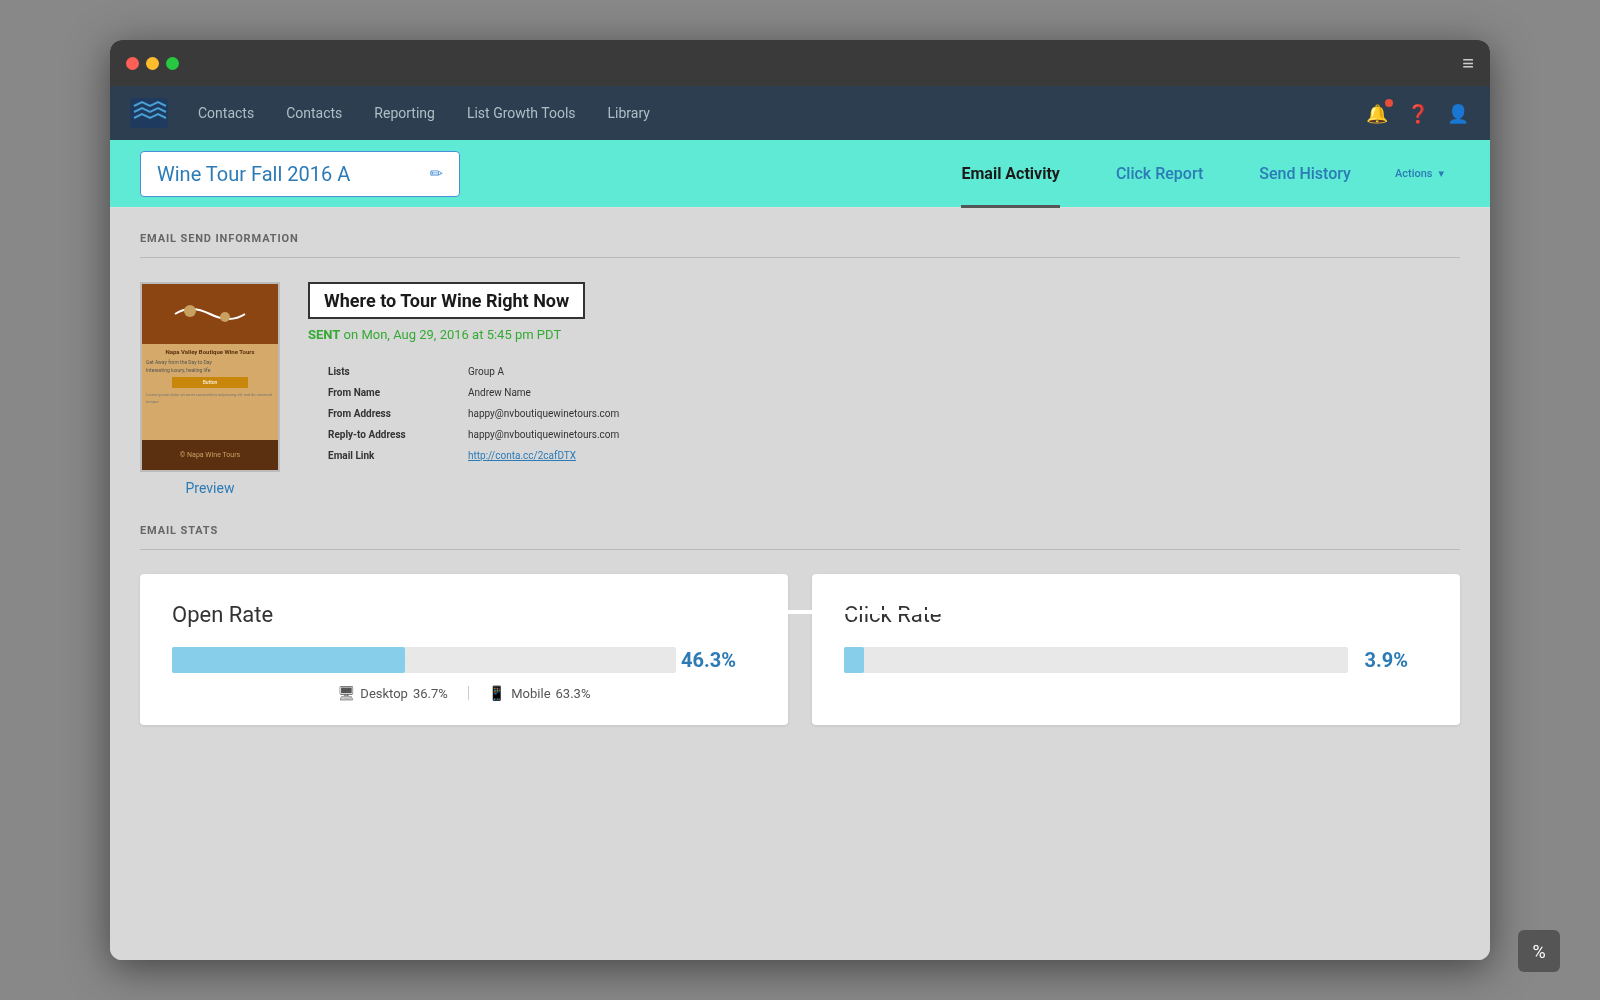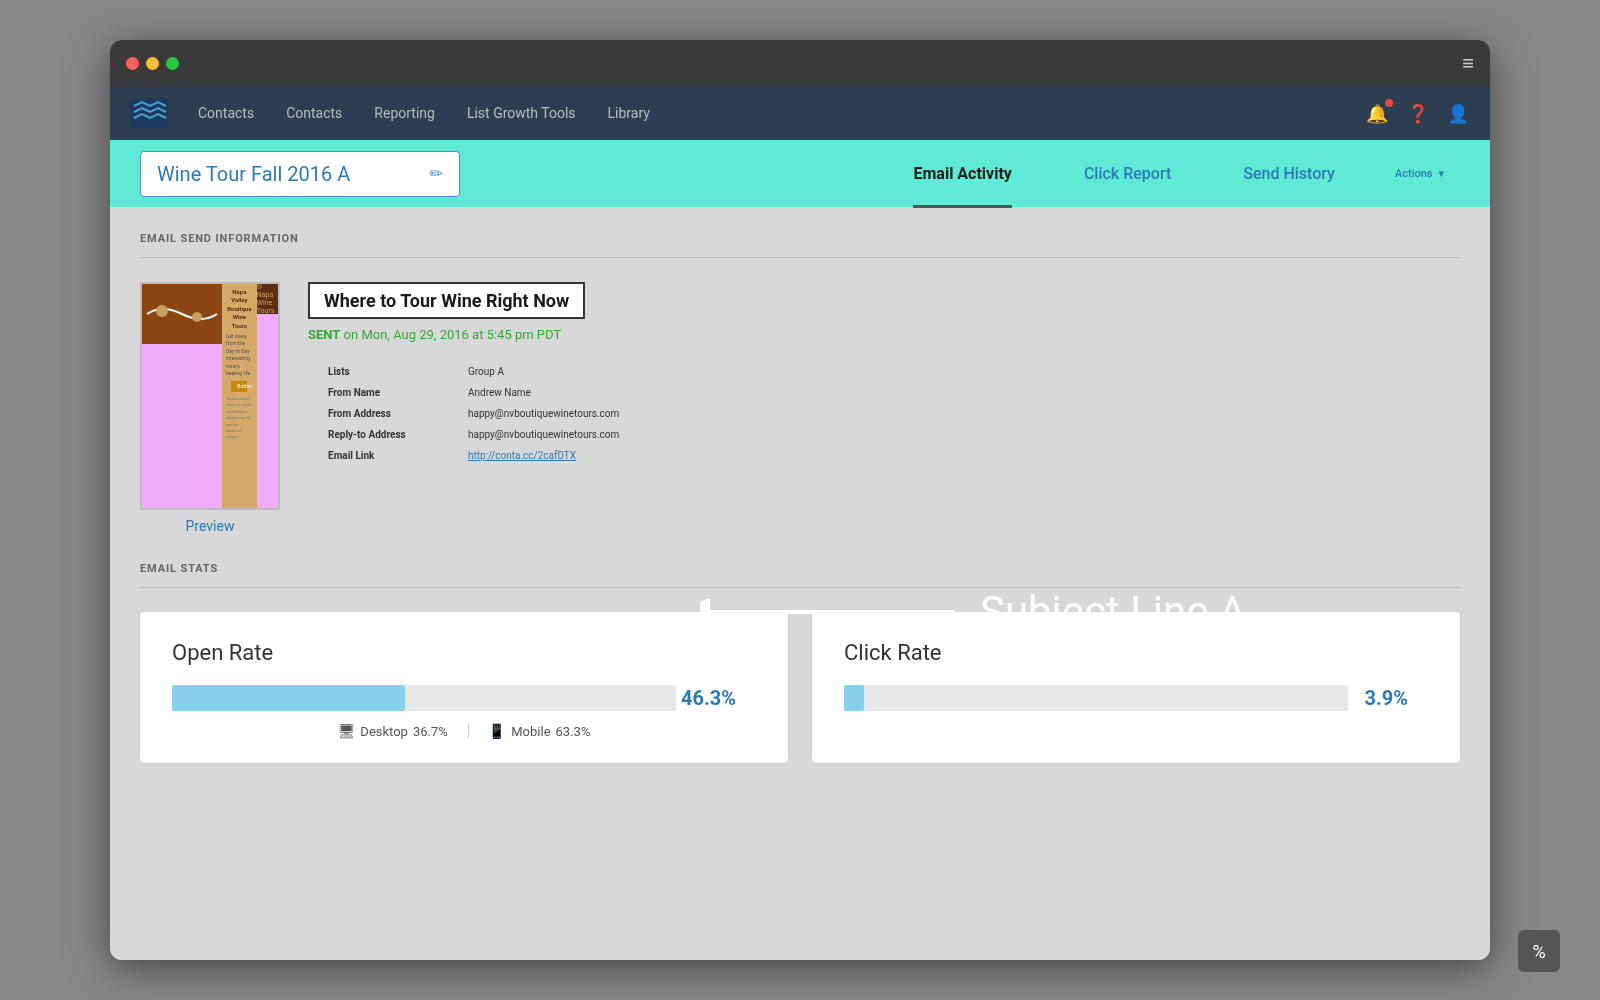--- a/index.html
+++ b/index.html
@@ -123,21 +123,21 @@
     .edit-icon {
       color: #4a90d9;
       font-size: 16px;
       margin-left: auto;
       cursor: pointer;
     }
     .sub-nav {
       margin-left: auto;
       display: flex;
       align-items: flex-end;
-      gap: 16px;
+      gap: 0;
     }
     .sub-nav-item {
       color: #2c7bb6;
       font-size: 16px;
       padding: 0 28px;
       height: 68px;
       display: flex;
       align-items: center;
       cursor: pointer;
       position: relative;
@@ -189,28 +189,28 @@
     }
     
     .email-send-info {
       display: flex;
       gap: 28px;
       margin-bottom: 28px;
       align-items: flex-start;
     }
     .email-thumbnail {
       width: 140px;
-      height: 228px;
+      height: 190px;
       background: #f0abfc;
       flex-shrink: 0;
       border: 2px solid #bbb;
       overflow: hidden;
       position: relative;
       display: flex;
-      flex-direction: row;
+      flex-direction: column;
     }
     .thumb-top {
       background: #8b4513;
       height: 60px;
       display: flex;
       align-items: center;
       justify-content: center;
     }
     .thumb-mid {
       background: #d4a96a;

